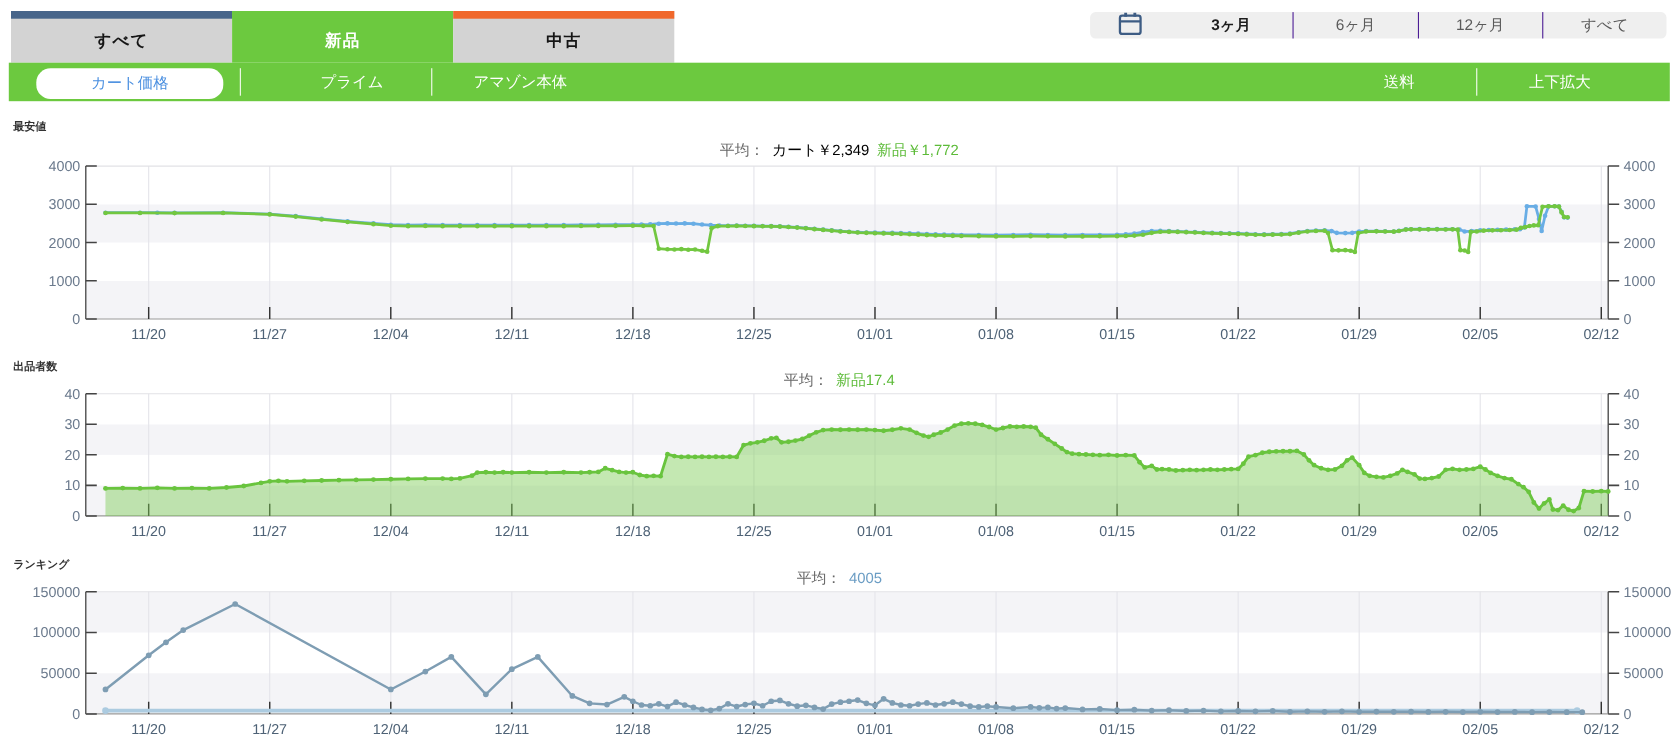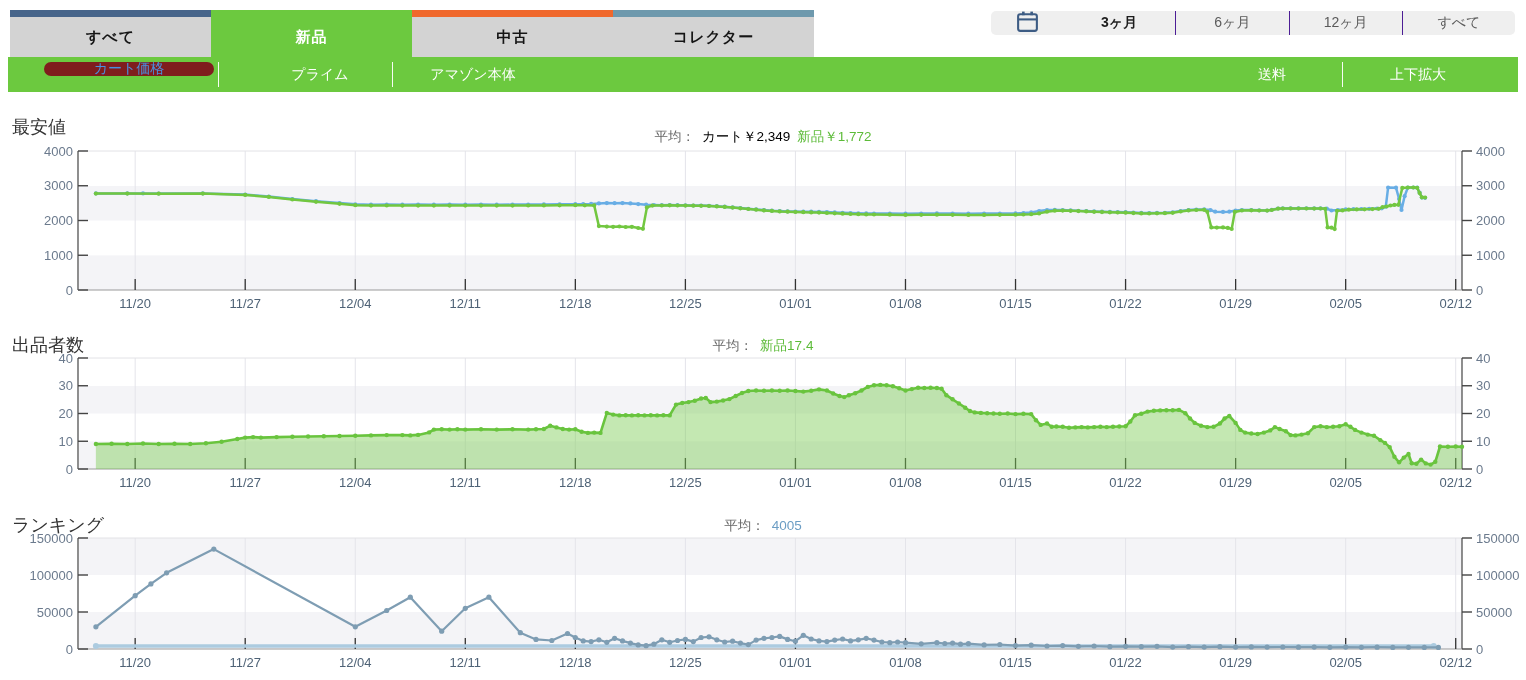--- a/index.html
+++ b/index.html
@@ -13,27 +13,27 @@
   .tab.active{background:#6cc93f;color:#fff}
   
   .period{position:absolute;left:991px;top:11px;width:524px;height:24px;background:#efefef;
           border-radius:5px;display:flex;align-items:stretch;font-size:14px;color:#5a5a5a}
   .pseg{flex:1;display:flex;align-items:center;justify-content:center;cursor:pointer;position:relative}
   .pseg.sepline{border-left:1px solid #4c1d95}
   .pseg.active{font-weight:bold;color:#1d1d1d}
   .pseg.cal{flex:0 0 72px}
   
   .greenbar{position:absolute;left:8px;top:57px;width:1510px;height:35px;background:#6cc93f}
-  .pill{position:absolute;left:36px;top:5px;width:170px;height:14px;background:#7f1d1d;border-radius:13px;
+  .pill{position:absolute;left:25px;top:5px;width:170px;height:28px;background:#ffffff;border-radius:13px;
         color:#4a8fe0;font-size:14px;display:flex;align-items:center;justify-content:center;cursor:pointer}
   .gitem{position:absolute;top:0;height:35px;display:flex;align-items:center;justify-content:center;
          color:#fff;font-size:14px;cursor:pointer}
   .gsep{position:absolute;top:5px;width:1px;height:25px;background:rgba(255,255,255,.95)}
   
-  .chart-title{position:absolute;left:12px;font-size:18px;font-weight:normal;color:#333}
+  .chart-title{position:absolute;left:12px;font-size:10px;font-weight:bold;color:#333}
   .avg-row{position:absolute;left:0;width:1526px;text-align:center;font-size:13.5px;color:#666}
   .avg-row .avg-val{margin-left:7px}
   .c0 .chart-title{top:100px}.c0 .avg-row{top:128px}
   .c1 .chart-title{top:318px}.c1 .avg-row{top:337px}
   .c2 .chart-title{top:498px}.c2 .avg-row{top:517px}
   svg.chart-svg{position:absolute;left:0;font-family:"Liberation Sans","DejaVu Sans",sans-serif}
   #svg0{top:143px}#svg1{top:350px}#svg2{top:530px}
 </style>
 </head>
 <body>
@@ -42,23 +42,20 @@
 
   <div class="tabbar">
     <div class="tab" style="border-top-color: rgb(71, 101, 138);">
       <span>すべて</span>
     </div>
     <div class="tab active" style="border-top-color: rgb(108, 201, 63);">
       <span>新品</span>
     </div>
     <div class="tab" style="border-top-color: rgb(240, 104, 44);">
       <span>中古</span>
-    </div>
-    <div class="tab" style="border-top-color: rgb(110, 153, 173);">
-      <span>コレクター</span>
     </div>
   </div>
 
   <div class="period">
     <div class="pseg cal">
       <span>
         <svg width="25" height="25" viewBox="0 0 24 24">
           <rect x="3" y="5" width="18" height="16" rx="2" fill="none" stroke="#3d5c84" stroke-width="2"></rect>
           <line x1="3" y1="10" x2="21" y2="10" stroke="#3d5c84" stroke-width="2"></line>
           <line x1="8" y1="2.5" x2="8" y2="6" stroke="#3d5c84" stroke-width="2.5"></line>

